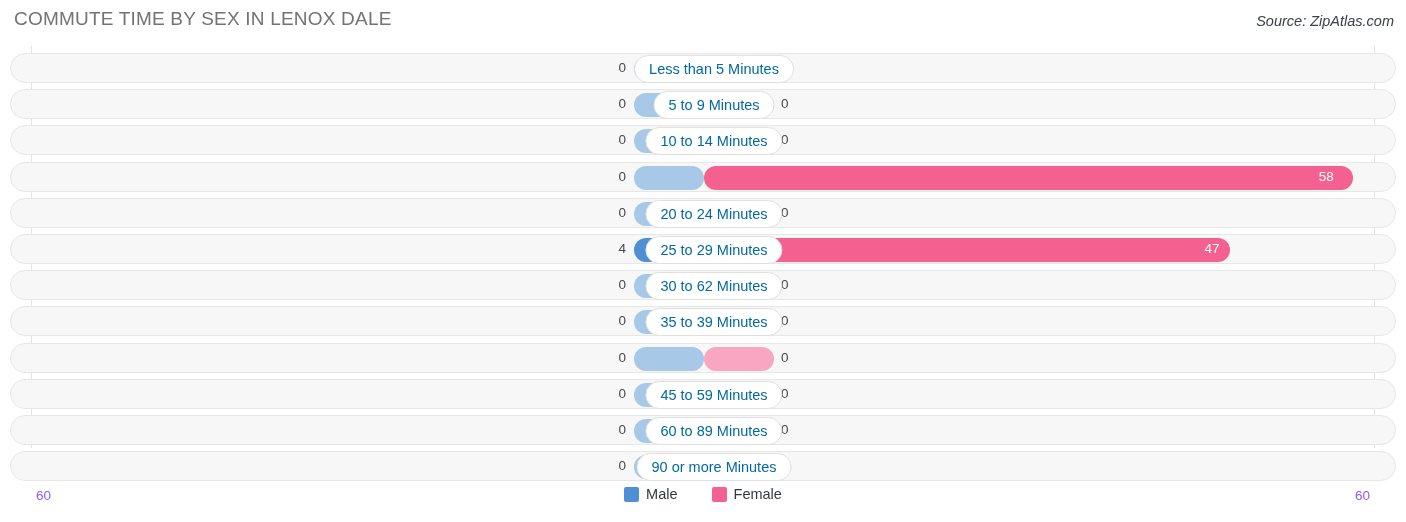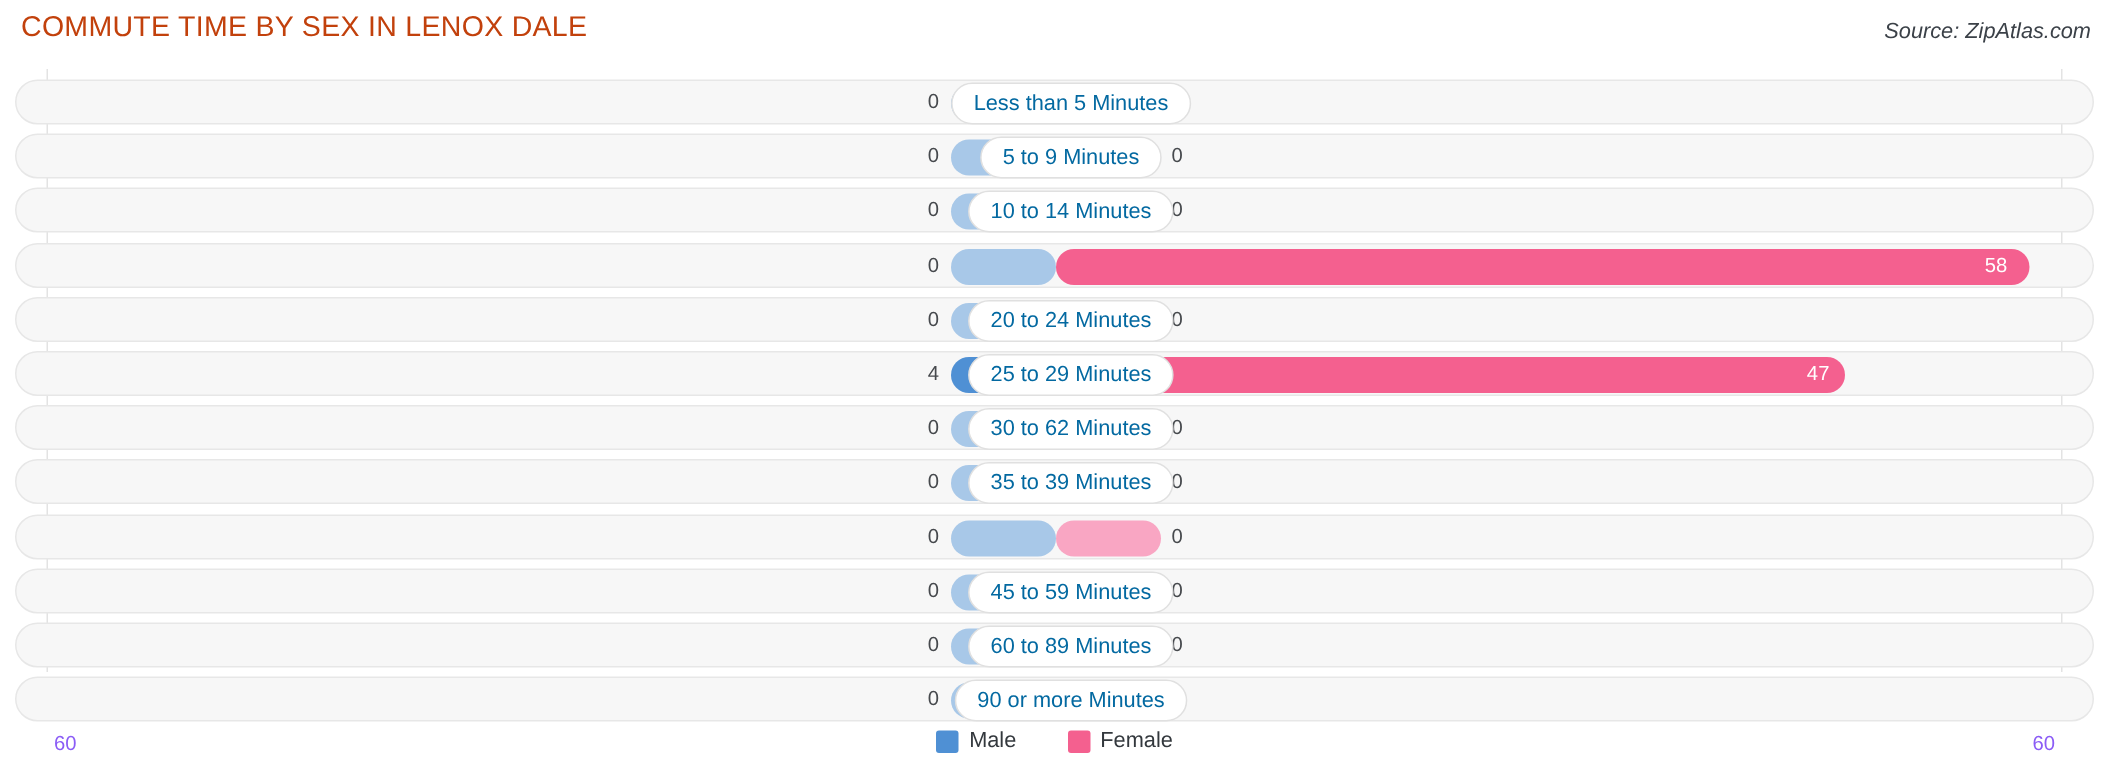--- a/index.html
+++ b/index.html
@@ -8,21 +8,21 @@
     width: 1406px; height: 522px;
     background: #ffffff;
     font-family: "Liberation Sans", sans-serif;
     overflow: hidden;
   }
   #chart-root { position: relative; width: 1406px; height: 522px; }
 
   
   .chart-title {
     position: absolute; left: 14px; top: 8px;
-    font-size: 19px; color: #c2410c; letter-spacing: .2px;
+    font-size: 19px; color: #737373; letter-spacing: .2px;
     white-space: nowrap;
   }
   .chart-source {
     position: absolute; right: 12px; top: 13px;
     font-size: 14.5px; font-style: italic; color: #3b4148;
     white-space: nowrap;
   }
 
   
   .plot {
@@ -139,21 +139,21 @@
             <div class="bar female zero" style="left: 693px; width: 70px;"></div>
             <div class="val female-out" style="left: 770px;">0</div>
             <div class="label-pill">10 to 14 Minutes</div>
           </div>
         </div>
         <div class="row" style="top: 115.6px;">
           <div class="row-inner">
             <div class="bar male zero" style="left: 623px; width: 70px;"></div>
             <div class="val male-out" style="right: 769px;">0</div>
             <div class="bar female" style="left: 693px; width: 648.633px;"></div>
-            <div class="val inside" style="left: 1307.63px; width: 24px; text-align: center;">58</div>
+            <div class="val inside" style="left: 1307.63px; width: 24px; text-align: left;">58</div>
           </div>
         </div>
         <div class="row" style="top: 151.8px;">
           <div class="row-inner">
             <div class="bar male zero" style="left: 623px; width: 70px;"></div>
             <div class="val male-out" style="right: 769px;">0</div>
             <div class="bar female zero" style="left: 693px; width: 70px;"></div>
             <div class="val female-out" style="left: 770px;">0</div>
             <div class="label-pill">20 to 24 Minutes</div>
           </div>

